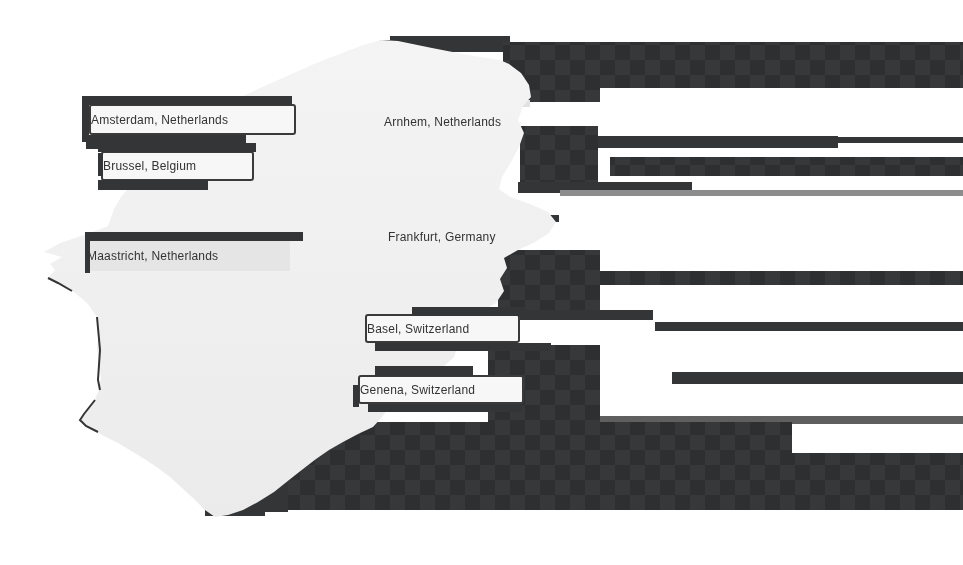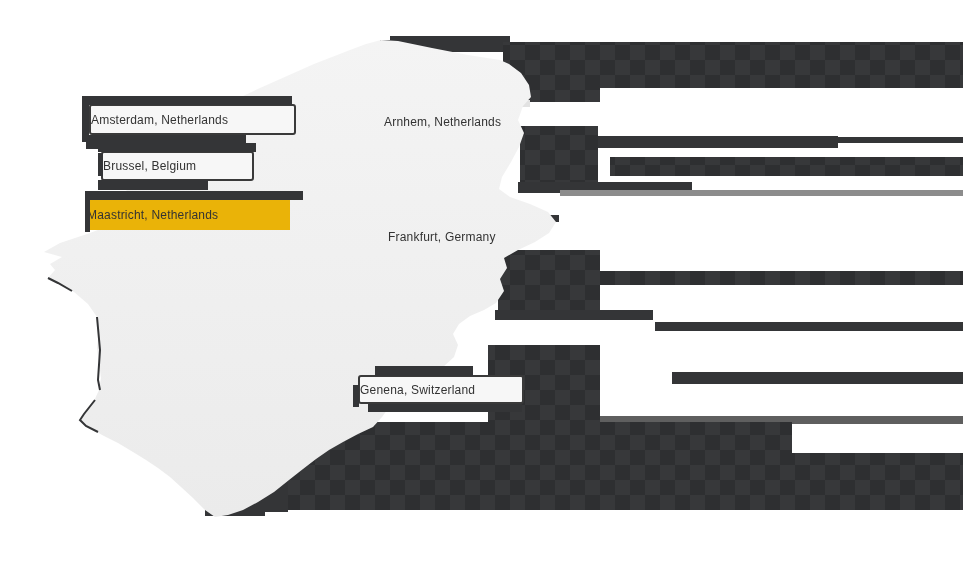--- a/index.html
+++ b/index.html
@@ -12,21 +12,21 @@
   .g1{fill:var(--gray-stripe,#8c8c8c);}
   .g2{fill:var(--gray-stripe-dark,#5f5f5f);}
   .f1{fill:var(--faint-stripe,#e2e2e2);}
   .ca{fill:var(--checker-b,#37383a);}
   .cb{fill:var(--checker-a,#2e2f31);}
   .coast{stroke:var(--shadow,#343537);stroke-width:2;fill:none;}
   
   .lbl{position:absolute;box-sizing:border-box;display:flex;align-items:center;justify-content:flex-start;
        font-size:12px;letter-spacing:.2px;color:var(--label-text,#333);white-space:nowrap;}
   .boxed{background:var(--label-bg,#f7f7f7);border:2px solid var(--label-border,#3a3a3a);border-radius:3px;}
-  .flat{background:#eab308;}
+  .flat{background:#e5e5e5;margin-top:41px;}
   #lbl-amsterdam{left:89px;top:104px;width:207px;height:31px;}
   #lbl-brussel{left:101px;top:151px;width:153px;height:30px;}
   #lbl-maastricht{left:87px;top:200px;width:203px;height:30px;}
   #lbl-arnhem{left:348px;top:112px;height:20px;margin-left:36px;}
   #lbl-frankfurt{left:388px;top:227px;height:20px;}
   #lbl-basel{left:365px;top:314px;width:155px;height:29px;}
   #lbl-genena{left:322px;top:375px;width:166px;height:29px;margin-left:36px;}
   
   .boxed::before,.boxed::after,#lbl-maastricht::before{content:"";position:absolute;background:var(--shadow,#343537);}
   #lbl-amsterdam::before{left:-9px;top:-10px;height:9px;width:calc(100% + 7px);}
@@ -129,19 +129,22 @@
 
   <div id="lbl-maastricht" class="lbl flat">
     <span class="lbar"></span>
     <span>Maastricht, Netherlands</span>
   </div>
 
   <div id="lbl-frankfurt" class="lbl">
     <span>Frankfurt, Germany</span>
   </div>
 
+  <div id="lbl-basel" class="lbl boxed">
+    <span>Basel, Switzerland</span>
+  </div>
 
   <div id="lbl-genena" class="lbl boxed">
     <span class="lbar"></span>
     <span>Genena, Switzerland</span>
   </div>
 
 </div>
 
 </body></html>

